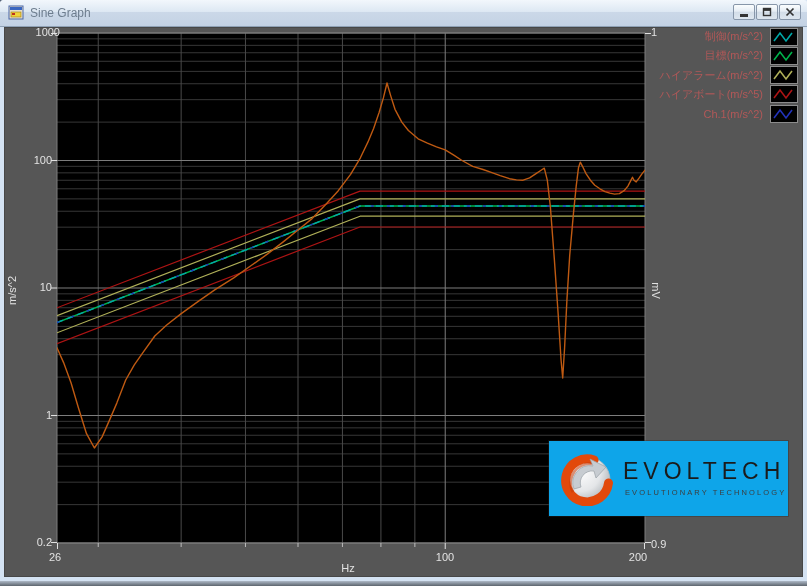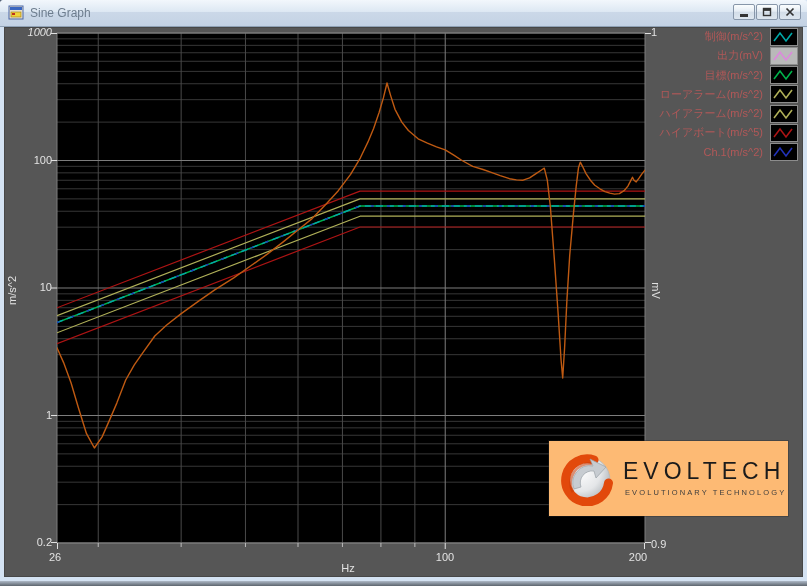--- a/index.html
+++ b/index.html
@@ -20,21 +20,21 @@
   .bottom-edge{position:absolute;left:0;top:581px;width:807px;height:5px;
     background:linear-gradient(#aeb9c7,#5d656e);}
   #plot-svg{position:absolute;left:0;top:0;}
   .ticklabel{position:absolute;color:#e2e2e2;font-size:11px;line-height:13px;}
   .t-right{text-align:right;} .t-center{text-align:center;}
   .axis-unit{position:absolute;color:#e2e2e2;font-size:11px;height:13px;width:60px;text-align:center;}
   .legend{position:absolute;left:658px;top:28px;width:140px;display:flex;flex-direction:column;}
   .legend-row{display:flex;align-items:center;justify-content:flex-end;height:17px;margin-bottom:2.3px;cursor:default;}
   .legend-label{color:#b25858;font-size:11px;margin-right:7px;white-space:nowrap;}
   .legend-sample{width:26px;height:16px;border:1px solid #8c8c8c;box-sizing:content-box;flex:0 0 auto;}
-  .logo-box{position:absolute;left:549px;top:441px;width:239px;height:75px;background:#fdba74;
+  .logo-box{position:absolute;left:549px;top:441px;width:239px;height:75px;background:#0ea5e9;
     box-shadow:0 0 0 1px rgba(40,40,40,.35);}
   .logo-mark{position:absolute;left:12px;top:13px;}
   .logo-title{position:absolute;left:74px;top:17px;font-size:23px;letter-spacing:5px;color:#1b1b1b;white-space:nowrap;}
   .logo-sub{position:absolute;left:76px;top:47px;font-size:7.5px;letter-spacing:2.1px;color:#3d3d3d;white-space:nowrap;}
 </style>
 </head>
 <body>
 
 <div class="win">
 
@@ -141,21 +141,21 @@
         <polyline points="57.0,343.7 360.0,227.0 645.0,227.0" fill="none" stroke="#ad1414" stroke-width="1.2" stroke-linejoin="round" stroke-linecap="round"></polyline>
         <polyline points="57.0,315.6 360.0,198.9 645.0,198.9" fill="none" stroke="#b0b058" stroke-width="1.2" stroke-linejoin="round" stroke-linecap="round"></polyline>
         <polyline points="57.0,332.8 360.0,216.2 645.0,216.2" fill="none" stroke="#b0b058" stroke-width="1.2" stroke-linejoin="round" stroke-linecap="round"></polyline>
         <polyline points="57.0,322.6 360.0,206.0 645.0,206.0" fill="none" stroke="#00b44b" stroke-width="1.4" stroke-linejoin="round" stroke-linecap="round"></polyline>
         <polyline points="57.0,322.6 360.0,206.0 645.0,206.0" fill="none" stroke="#00a8a8" stroke-width="1.4" stroke-linejoin="round" stroke-linecap="round" stroke-dasharray="6 5"></polyline>
         <polyline points="57.0,322.6 360.0,206.0 645.0,206.0" fill="none" stroke="#2233bb" stroke-width="1.4" stroke-linejoin="round" stroke-linecap="round" stroke-dasharray="2 14"></polyline>
         <polyline points="57.0,347.7 63.6,362.6 71.1,383.0 78.4,407.8 86.5,433.7 94.4,448.0 102.1,436.9 109.5,420.1 116.8,403.1 125.7,380.0 134.3,364.8 142.7,352.9 154.8,336.0 166.4,325.3 181.2,313.6 198.6,301.1 215.1,289.7 233.7,277.9 251.2,265.5 267.6,253.9 283.2,241.9 298.0,230.0 312.1,218.6 325.5,204.7 338.3,190.7 350.6,174.3 360.4,157.8 368.0,141.9 373.6,128.6 379.1,112.5 383.4,97.9 387.0,83.0 390.8,96.1 395.0,109.3 401.8,122.1 408.4,130.5 418.1,138.8 427.4,143.1 436.5,146.8 445.2,149.9 453.8,155.2 462.0,160.5 472.7,166.3 483.0,169.5 490.5,172.2 500.2,175.7 509.5,178.7 516.4,179.9 523.1,180.2 529.6,177.9 536.0,173.6 542.2,169.5 544.3,168.2 547.3,180.2 550.3,206.0 554.3,258.6 558.2,314.5 561.1,360.5 562.7,378.0 564.6,347.7 566.9,300.4 569.7,255.5 573.4,214.1 576.2,186.1 578.5,167.6 580.3,162.2 582.5,166.3 586.0,173.6 590.4,180.2 594.8,185.2 599.9,188.8 604.9,191.6 609.8,193.1 614.6,194.1 619.4,193.6 624.1,190.7 627.9,186.1 631.0,180.2 632.5,177.2 634.0,180.2 636.2,181.9 639.2,177.9 642.1,173.6 645.0,170.2" fill="none" stroke="#bf5a12" stroke-width="1.4" stroke-linejoin="round" stroke-linecap="round"></polyline>
       </g>
     </svg>
 
-  <div class="ticklabel t-right" style="left:12px;top:26px;width:40px;font-style:italic;">1000</div>
+  <div class="ticklabel t-right" style="left:20px;top:26px;width:40px;">1000</div>
   <div class="ticklabel t-right" style="left:12px;top:154px;width:40px;">100</div>
   <div class="ticklabel t-right" style="left:12px;top:281px;width:40px;">10</div>
   <div class="ticklabel t-right" style="left:12px;top:409px;width:40px;">1</div>
   <div class="ticklabel t-right" style="left:12px;top:536px;width:40px;">0.2</div>
   <div class="axis-unit" style="left:-18px;top:284px;transform:rotate(-90deg);">m/s^2</div>
 
   <div class="ticklabel t-center" style="left:43px;top:551px;width:24px;">26</div>
   <div class="ticklabel t-center" style="left:425px;top:551px;width:40px;">100</div>
   <div class="ticklabel t-center" style="left:618px;top:551px;width:40px;">200</div>
   <div class="axis-unit" style="left:318px;top:562px;">Hz</div>
@@ -165,35 +165,23 @@
   <div class="axis-unit" style="left:625px;top:284px;transform:rotate(90deg);">mV</div>
 
   <div class="legend">
     <div class="legend-row">
         <span class="legend-label">制御(m/s^2)</span>
         <svg class="legend-sample" viewBox="0 0 26 16" style="background: rgb(0, 0, 0);">
           <polyline points="3,12 9,4 15,12 21,4" fill="none" stroke-width="1.6" stroke="#00a8a8"></polyline>
         </svg>
       </div>
     <div class="legend-row">
-        <span class="legend-label">出力(mV)</span>
-        <svg class="legend-sample" viewBox="0 0 26 16" style="background: rgb(185, 185, 185);">
-          <polyline points="3,12 9,4 15,12 21,4" fill="none" stroke-width="1.6" stroke="#dd88dd"></polyline>
-        </svg>
-      </div>
-    <div class="legend-row">
         <span class="legend-label">目標(m/s^2)</span>
         <svg class="legend-sample" viewBox="0 0 26 16" style="background: rgb(0, 0, 0);">
           <polyline points="3,12 9,4 15,12 21,4" fill="none" stroke-width="1.6" stroke="#00b44b"></polyline>
-        </svg>
-      </div>
-    <div class="legend-row">
-        <span class="legend-label">ローアラーム(m/s^2)</span>
-        <svg class="legend-sample" viewBox="0 0 26 16" style="background: rgb(0, 0, 0);">
-          <polyline points="3,12 9,4 15,12 21,4" fill="none" stroke-width="1.6" stroke="#b0b058"></polyline>
         </svg>
       </div>
     <div class="legend-row">
         <span class="legend-label">ハイアラーム(m/s^2)</span>
         <svg class="legend-sample" viewBox="0 0 26 16" style="background: rgb(0, 0, 0);">
           <polyline points="3,12 9,4 15,12 21,4" fill="none" stroke-width="1.6" stroke="#b0b058"></polyline>
         </svg>
       </div>
     <div class="legend-row">
         <span class="legend-label">ハイアボート(m/s^5)</span>

